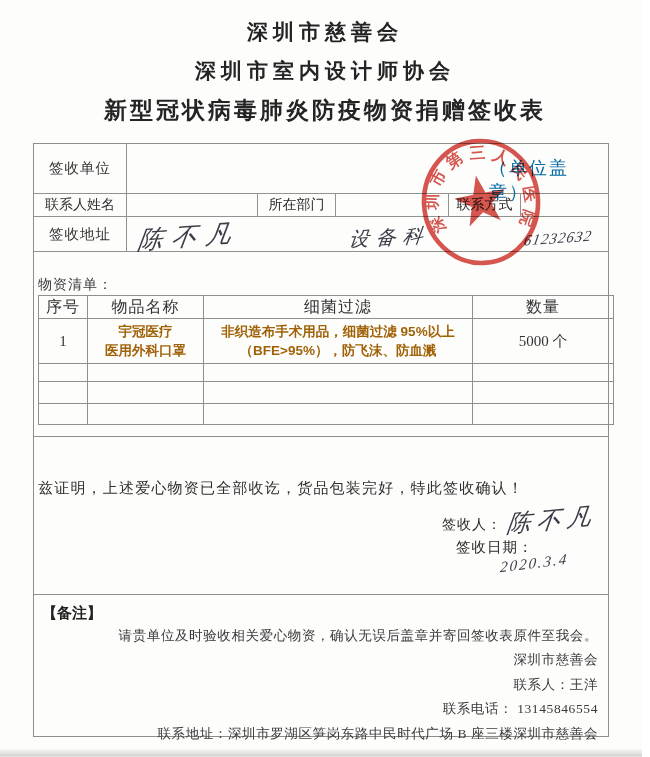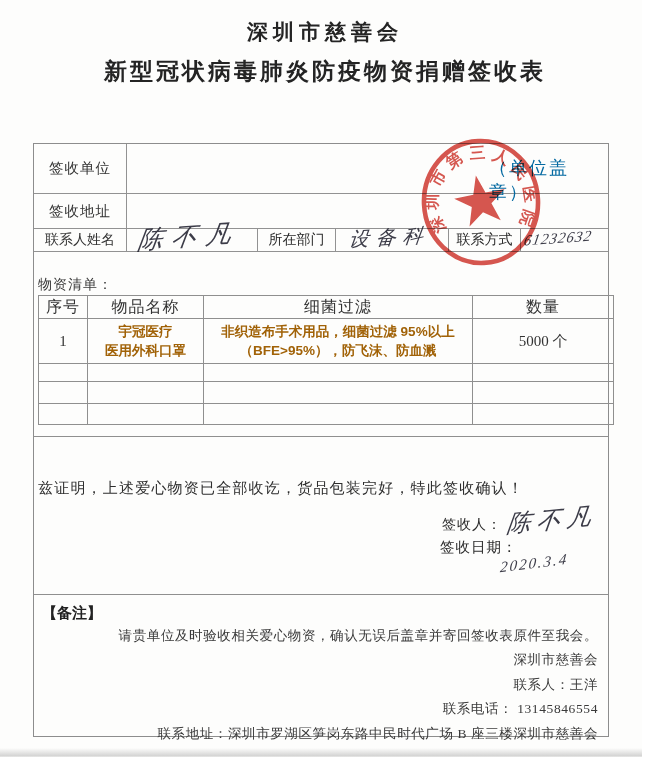--- a/index.html
+++ b/index.html
@@ -44,21 +44,21 @@
   tr.icontent td{height:44px;}
   tr.iempty1 td{height:17px;}
   tr.iempty2 td{height:21px;}
   tr.iempty3 td{height:20px;}
   .b2{font-family:"Liberation Sans","DejaVu Sans",sans-serif;font-weight:700;font-size:13.5px;line-height:19px;color:#a16207;}
   .serif-cell{font-size:15px;color:#333;}
   
   .section-sep{position:absolute;left:-1px;top:292px;width:576px;border-top:1px solid #8f8f8f;}
   .statement{position:absolute;left:4px;top:335px;width:540px;font-size:15px;letter-spacing:1.2px;color:#2e2e2e;}
   .sign-label-1{position:absolute;left:408px;top:372px;font-size:14px;letter-spacing:1px;}
-  .sign-label-2{position:absolute;left:406px;top:394px;font-size:14.5px;letter-spacing:1px;}
+  .sign-label-2{position:absolute;left:422px;top:394px;font-size:14.5px;letter-spacing:1px;}
   
   .remarks{position:absolute;left:0;top:450px;width:574px;height:144px;border-top:1px solid #8f8f8f;box-sizing:border-box;padding:7px 10px 0 8px;}
   .remarks .r-title{font-size:15px;font-weight:700;color:#222;line-height:22px;}
   .remarks .r-line{font-size:13.5px;color:#3a3a3a;line-height:24.4px;letter-spacing:0.6px;text-align:right;}
   
   .hw{
     position:absolute;font-family:"Liberation Serif","DejaVu Serif",serif;font-style:italic;
     color:#222230;opacity:0.88;white-space:nowrap;pointer-events:none;
   }
   .hw-name{left:138px;top:220px;font-size:25px;letter-spacing:9px;transform:rotate(-4deg) skewX(-12deg);}
@@ -71,44 +71,45 @@
   
   .bottom-shade{position:absolute;left:0;bottom:0;width:650px;height:9px;background:linear-gradient(to bottom,rgba(120,120,120,0) 0%,rgba(120,120,120,0.30) 85%,rgba(150,150,150,0.18) 100%);}
 </style>
 </head>
 <body>
 
 <div class="page">
 
   <div class="titles">
     <div class="title-line title-1">深圳市慈善会</div>
+    <div class="title-line title-2">深圳市室内设计师协会</div>
     <div class="title-line title-3">新型冠状病毒肺炎防疫物资捐赠签收表</div>
   </div>
 
   <div class="outer-box">
 
     <div class="hrow row-unit">
       <div class="cell rb label-cell">签收单位</div>
       <div class="cell value-cell">
         <span class="seal-note">（单位盖章）</span>
       </div>
     </div>
 
-    <div class="hrow row-addr">
-      <div class="cell rb label-cell">签收地址</div>
-      <div class="cell value-cell"></div>
-    </div>
-
     <div class="hrow row-contact">
       <div class="cell rb label-cell small-label">联系人姓名</div>
       <div class="cell rb c-sign"></div>
       <div class="cell rb c-dept-label small-label">所在部门</div>
       <div class="cell rb c-dept-val"></div>
       <div class="cell rb c-phone-label small-label">联系方式</div>
       <div class="cell c-phone-val"></div>
+    </div>
+
+    <div class="hrow row-addr">
+      <div class="cell rb label-cell">签收地址</div>
+      <div class="cell value-cell"></div>
     </div>
 
     <div class="list-label">物资清单：</div>
 
     <table class="items">
       <tbody>
           <tr class="ihead">
         <td class="col-no">序号</td>
         <td class="col-name">物品名称</td>
         <td class="col-spec">细菌过滤</td>

